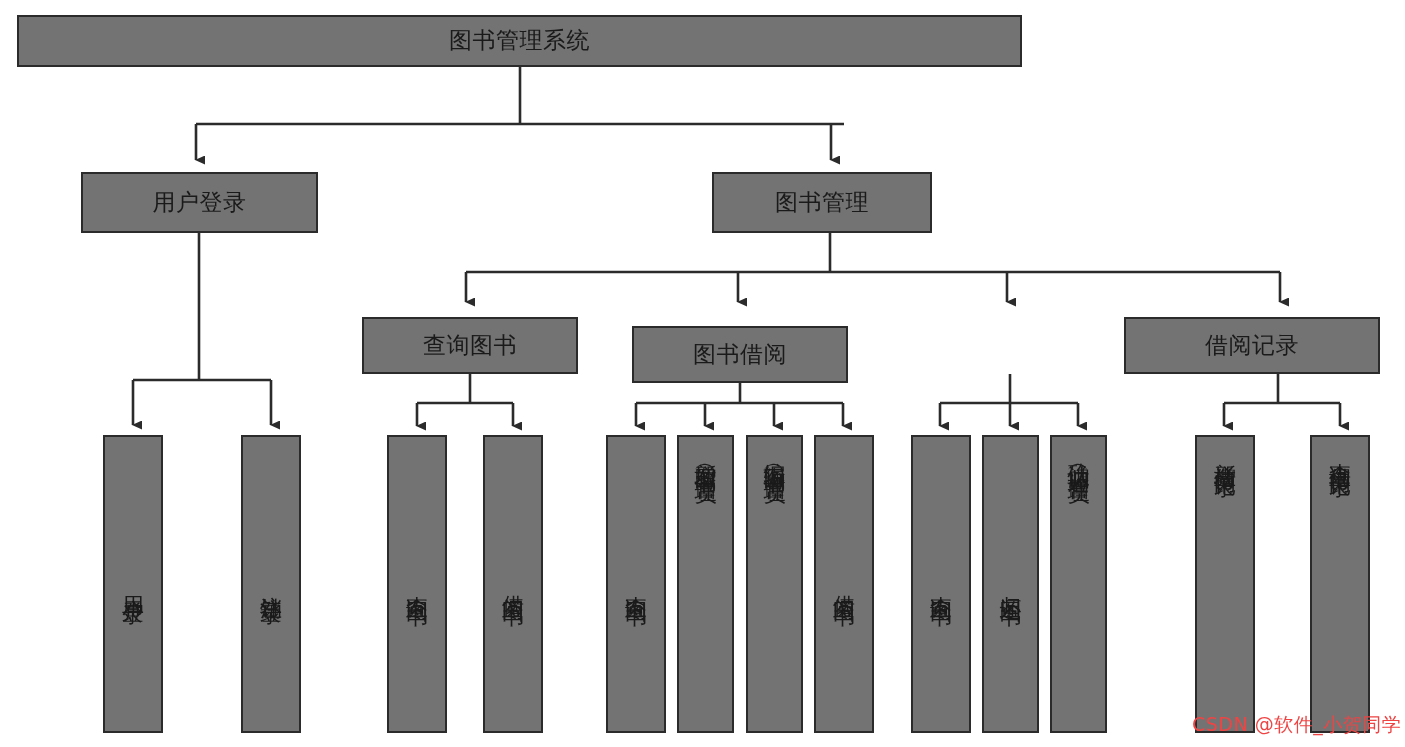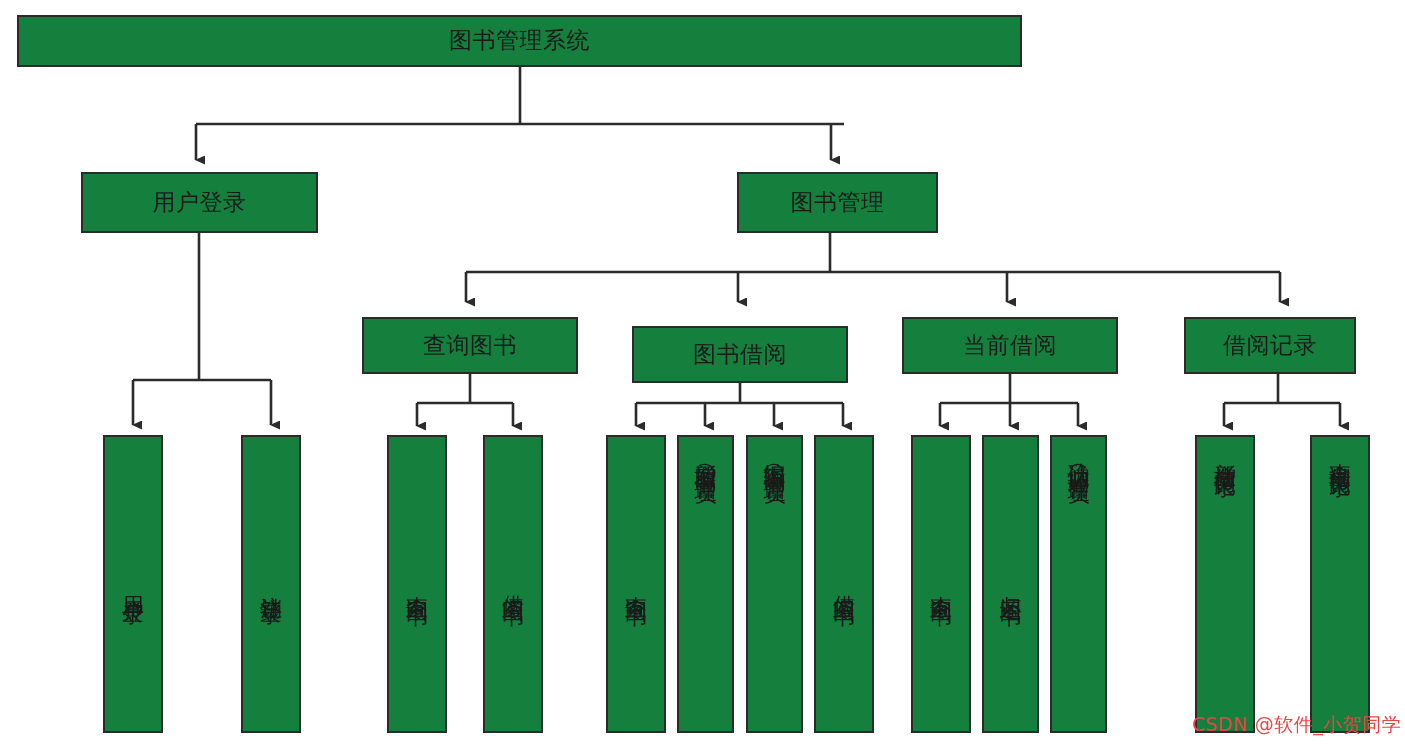--- a/index.html
+++ b/index.html
@@ -22,21 +22,21 @@
     position: absolute;
     left: 0;
     top: 0;
     width: 1405px;
     height: 747px;
   }
   .node {
     position: absolute;
     box-sizing: border-box;
     border: 2px solid #2b2b2b;
-    background: #15803d;
+    background: #737373;
     display: flex;
     align-items: center;
     justify-content: center;
     color: #1a1a1a;
   }
   .node-label {
     display: block;
     text-align: center;
     line-height: 1.12;
     color: #1a1a1a;
@@ -136,34 +136,31 @@
     </g>
   </svg>
 
   <div class="node root horiz" style="left:17px; top:15px; width:1005px; height:52px;">
     <span class="node-label">图书管理系统</span>
   </div>
 
   <div class="node horiz" style="left:81px; top:172px; width:237px; height:61px;">
     <span class="node-label">用户登录</span>
   </div>
-  <div class="node horiz" style="left:712px; top:172px; width:201px; height:61px;margin-left:25px;">
+  <div class="node horiz" style="left:712px; top:172px; width:220px; height:61px;">
     <span class="node-label">图书管理</span>
   </div>
 
   <div class="node horiz" style="left:362px; top:317px; width:216px; height:57px;">
     <span class="node-label">查询图书</span>
   </div>
   <div class="node horiz" style="left:632px; top:326px; width:216px; height:57px;">
     <span class="node-label">图书借阅</span>
   </div>
-  <div class="node horiz" style="left:902px; top:317px; width:216px; height:57px;">
-    <span class="node-label">当前借阅</span>
-  </div>
-  <div class="node horiz" style="left:1184px; top:317px; width:172px; height:57px;">
+  <div class="node horiz" style="left:1124px; top:317px; width:256px; height:57px;">
     <span class="node-label">借阅记录</span>
   </div>
 
   <div class="node vert short" style="left:103px; top:435px; width:60px; height:298px;">
     <span class="node-label">用户登录</span>
   </div>
   <div class="node vert short" style="left:241px; top:435px; width:60px; height:298px;">
     <span class="node-label">注销登录</span>
   </div>
 

